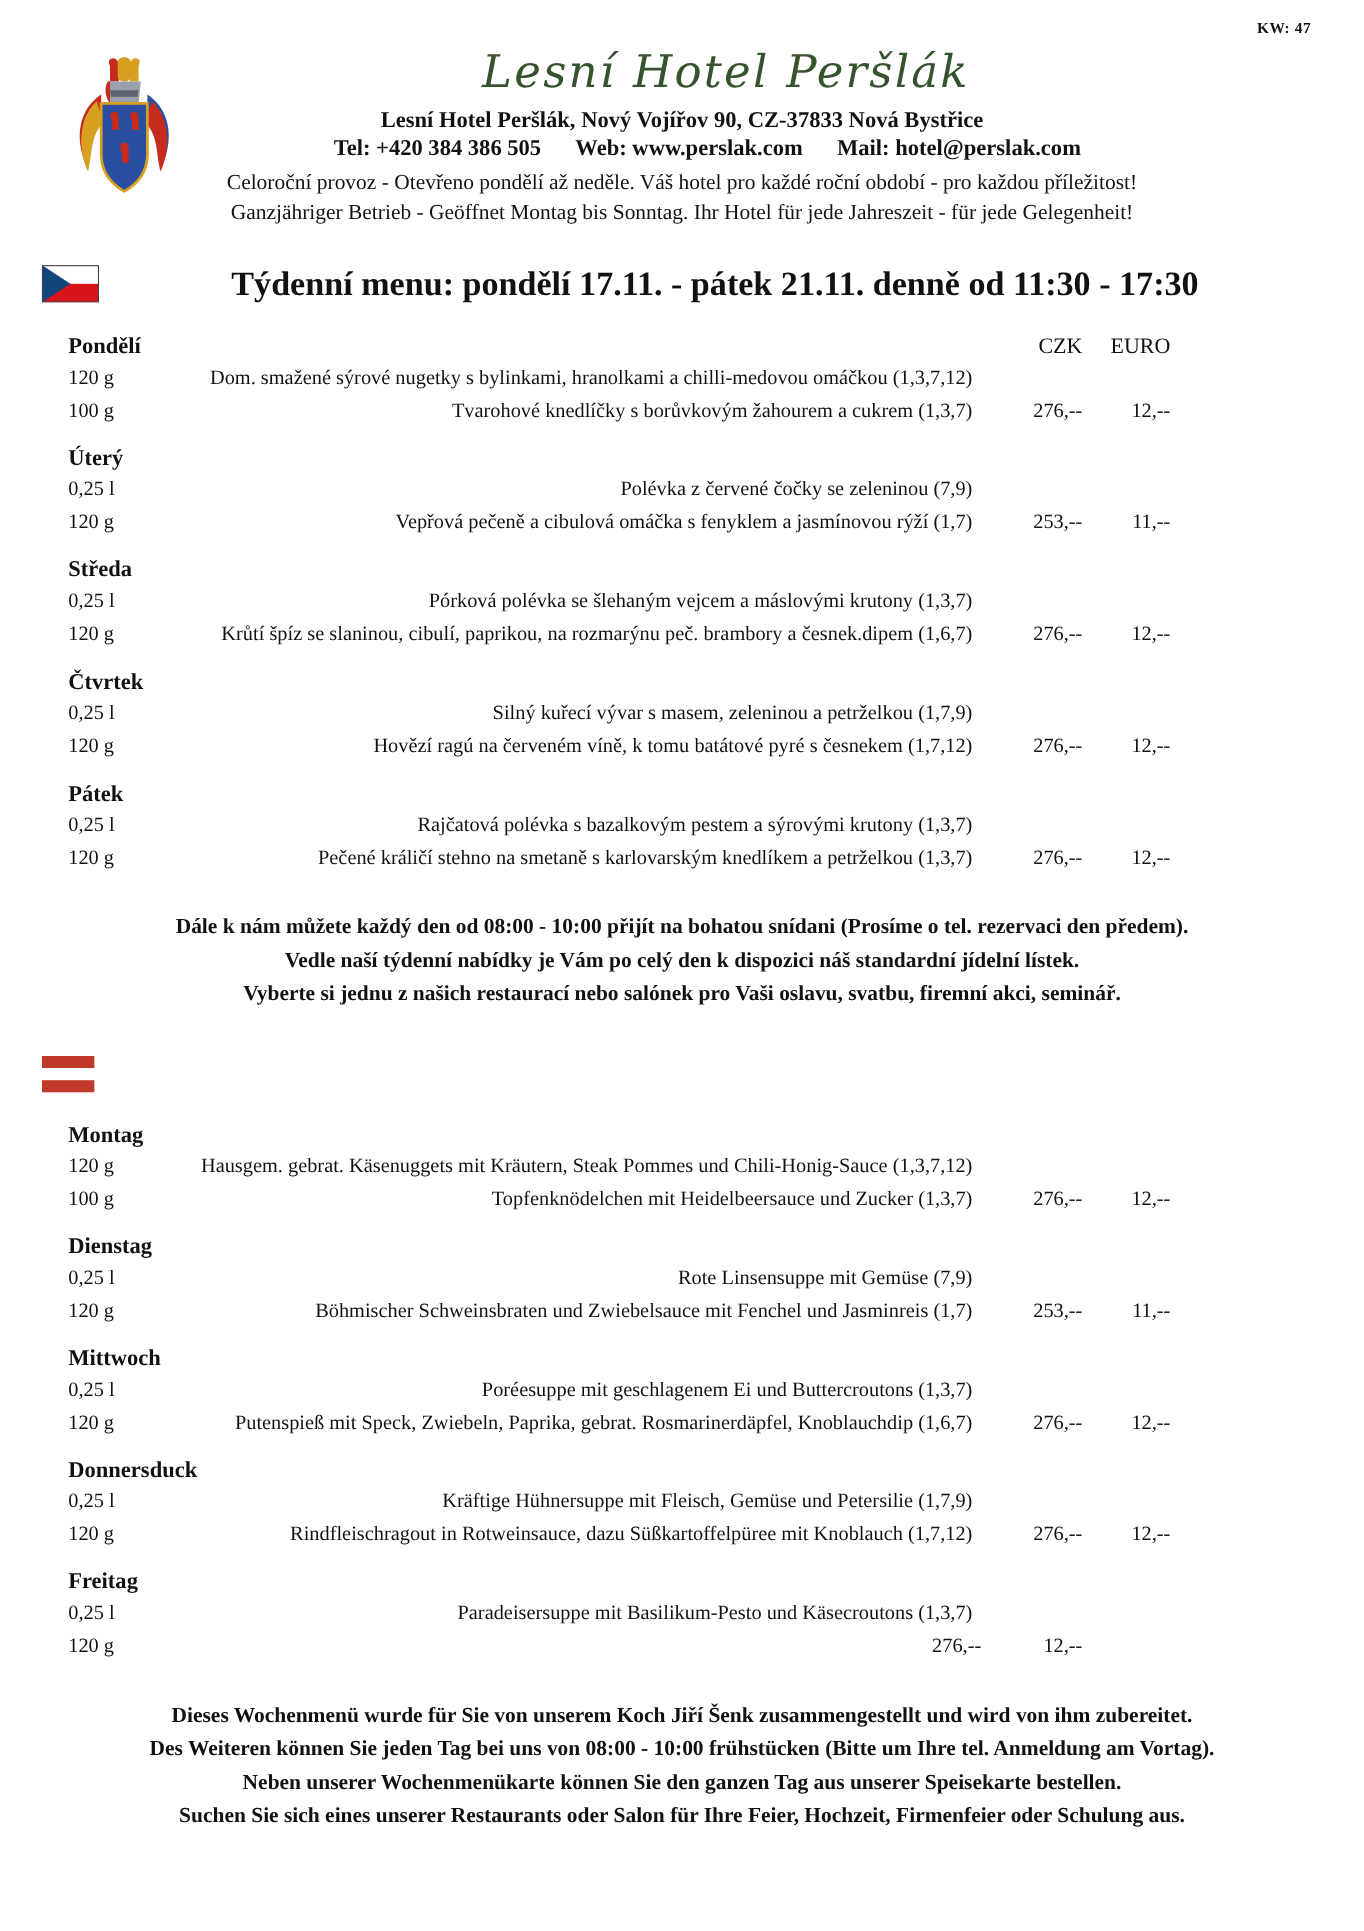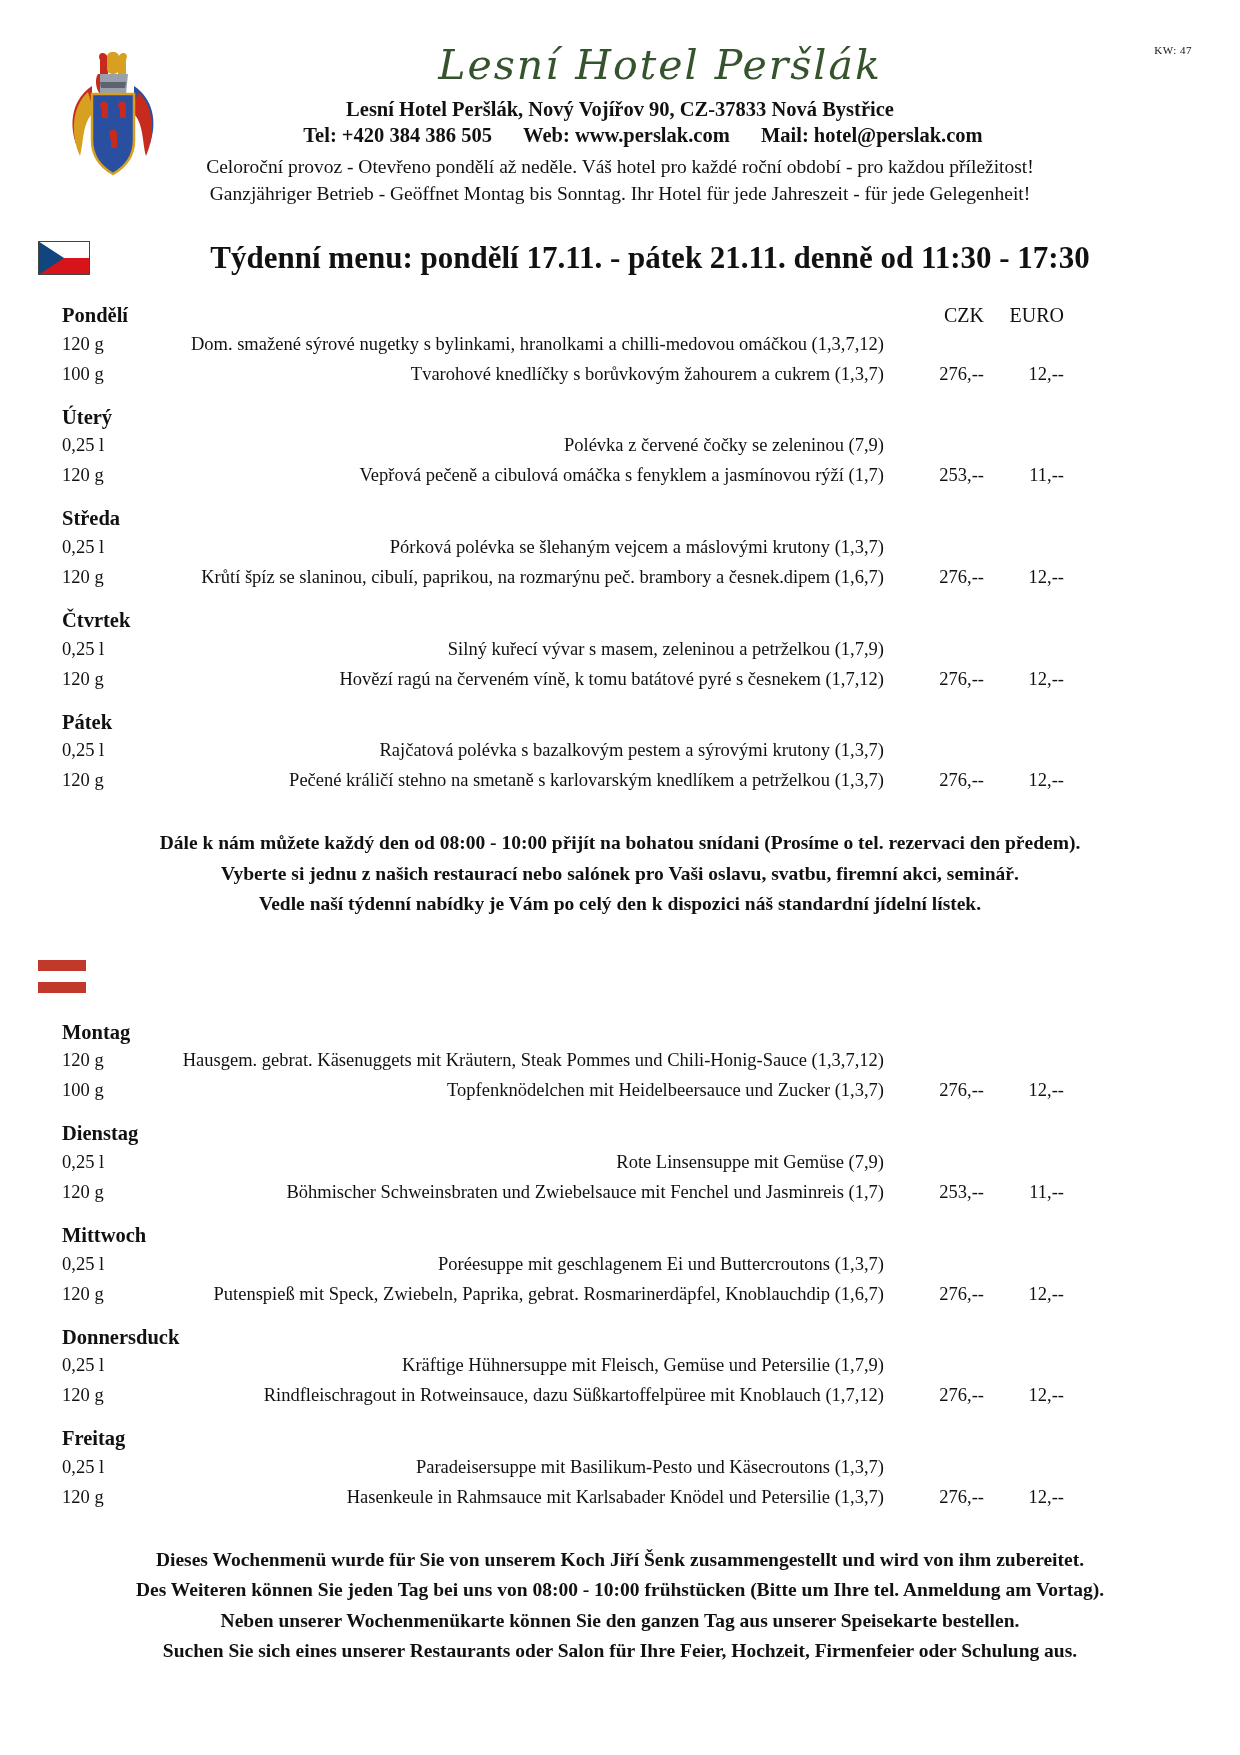--- a/index.html
+++ b/index.html
@@ -9,21 +9,21 @@
     --austrian-red:#c0392b;
     --ink:#111;
   }
   *{box-sizing:border-box;}
   html,body{margin:0;padding:0;background:#fff;}
   .page{
     width:1240px;min-height:1755px;position:relative;background:#fff;
     font-family:"Liberation Serif","DejaVu Serif",serif;color:var(--ink);
     overflow:hidden;
   }
-  .kw{position:absolute;top:44px;right:48px;font-size:11px;letter-spacing:.5px;}
+  .kw{position:absolute;top:19px;right:48px;font-size:14px;letter-spacing:.5px;font-weight:bold;}
   .logo{position:absolute;left:62px;top:48px;width:102px;height:132px;}
   .script-title{
     margin:42px 120px 0 200px;text-align:center;
     font-family:"DejaVu Serif",serif;font-style:italic;font-weight:normal;
     font-size:41px;line-height:1.15;color:var(--title-green);
     letter-spacing:2px;
   }
   .address{text-align:center;font-weight:700;font-size:20.5px;margin-top:9px;}
   .contact{text-align:center;font-weight:700;font-size:20.5px;margin-top:3px;padding-left:46px;}
   .contact span{display:inline-block;margin:0 13px;}
@@ -196,22 +196,22 @@
             <div class="desc">Pečené králičí stehno na smetaně s karlovarským knedlíkem a petrželkou (1,3,7)</div>
             <div class="price">276,--</div>
             <div class="price">12,--</div>
           </div>
         </div>
       </div>
   </section>
 
   <div class="footer-block" id="czech-footer-lines">
       <div class="footer-line">Dále k nám můžete každý den od 08:00 - 10:00 přijít na bohatou snídani (Prosíme o tel. rezervaci den předem).</div>
+      <div class="footer-line">Vedle naší týdenní nabídky je Vám po celý den k dispozici náš standardní jídelní lístek.</div>
       <div class="footer-line">Vyberte si jednu z našich restaurací nebo salónek pro Vaši oslavu, svatbu, firemní akci, seminář.</div>
-      <div class="footer-line">Vedle naší týdenní nabídky je Vám po celý den k dispozici náš standardní jídelní lístek.</div>
     </div>
 
   <section class="section-de">
     <div class="section-head">
       <svg class="flag" width="48" height="36" viewBox="0 0 48 36" aria-hidden="true">
         <rect class="at-red" x="0" y="0" width="48" height="11"></rect>
         <rect class="at-white" x="0" y="11" width="48" height="11"></rect>
         <rect class="at-red" x="0" y="22" width="48" height="11"></rect>
       </svg>
     </div>
@@ -299,21 +299,20 @@
             <div class="cur-cell"></div>
           </div>
           <div class="menu-row item">
             <div class="qty">0,25 l</div>
             <div class="desc">Paradeisersuppe mit Basilikum-Pesto und Käsecroutons (1,3,7)</div>
             <div class="price"></div>
             <div class="price"></div>
           </div>
           <div class="menu-row item">
             <div class="qty">120 g</div>
-            <div class="desc">Hasenkeule in Rahmsauce mit Karlsabader Knödel und Petersilie (1,3,7)</div>
             <div class="price">276,--</div>
             <div class="price">12,--</div>
           </div>
         </div>
       </div>
   </section>
 
   <div class="footer-block" id="german-footer-lines">
       <div class="footer-line">Dieses Wochenmenü wurde für Sie von unserem Koch Jiří Šenk zusammengestellt und wird von ihm zubereitet.</div>
       <div class="footer-line">Des Weiteren können Sie jeden Tag bei uns von 08:00 - 10:00 frühstücken (Bitte um Ihre tel. Anmeldung am Vortag).</div>

